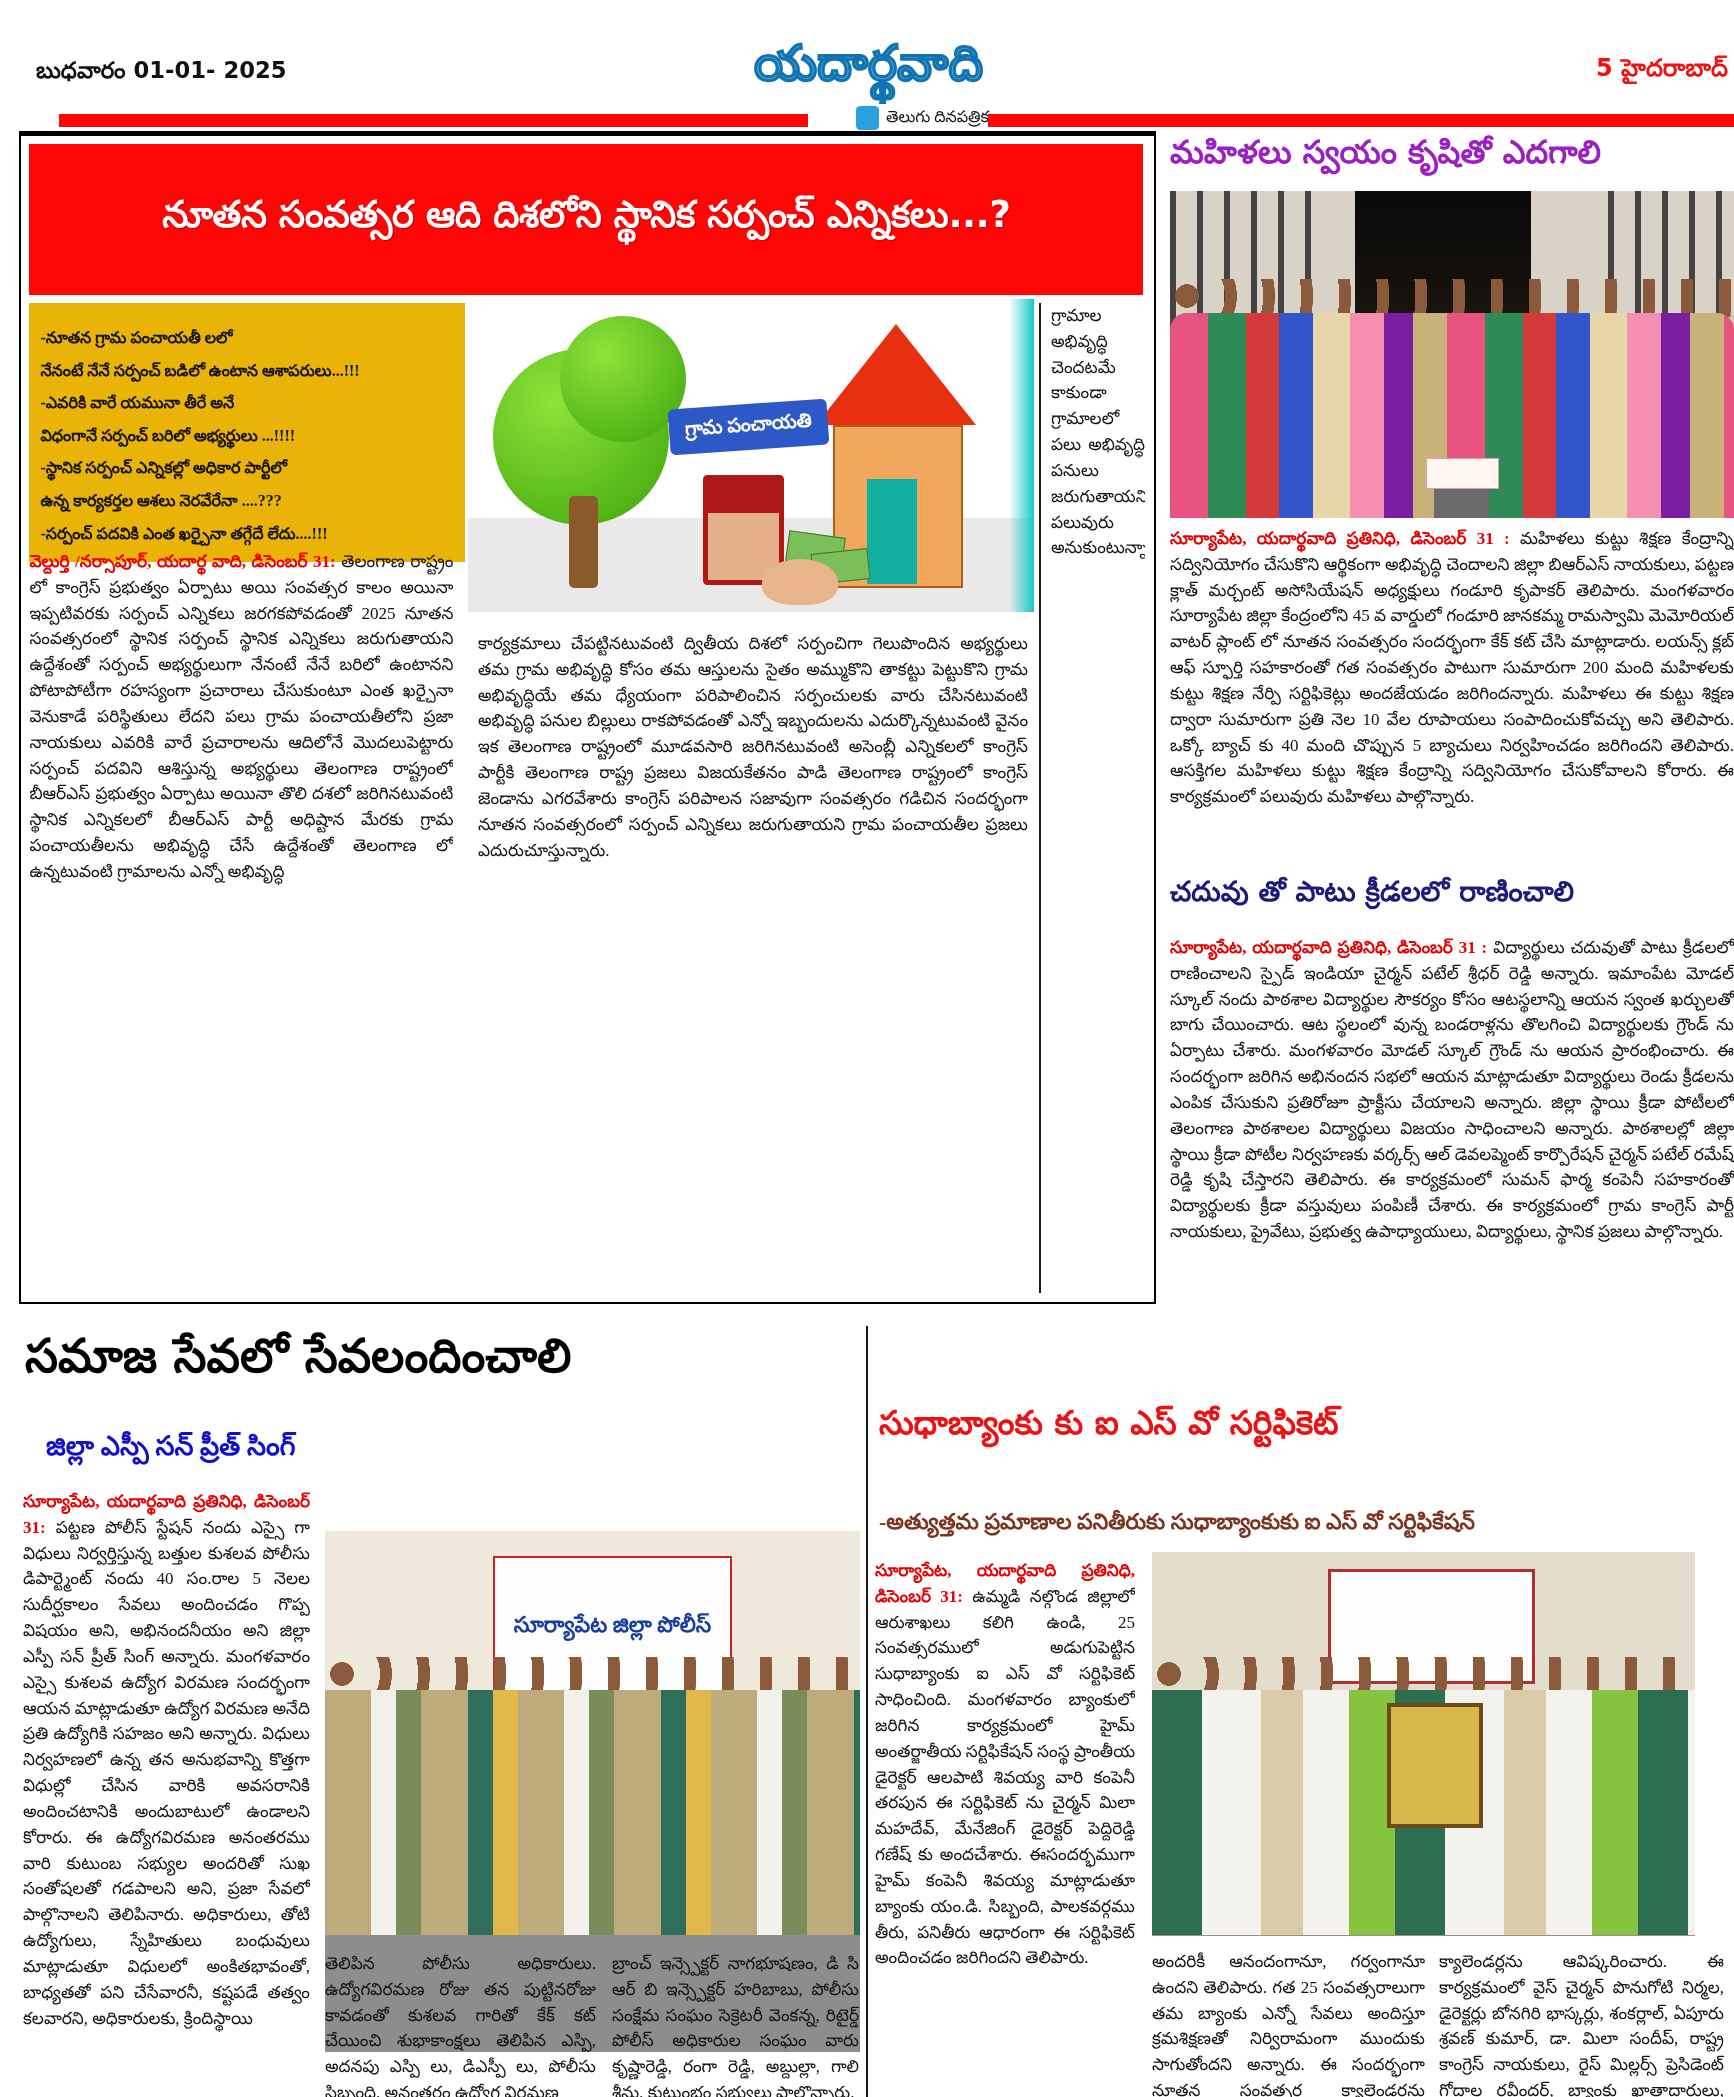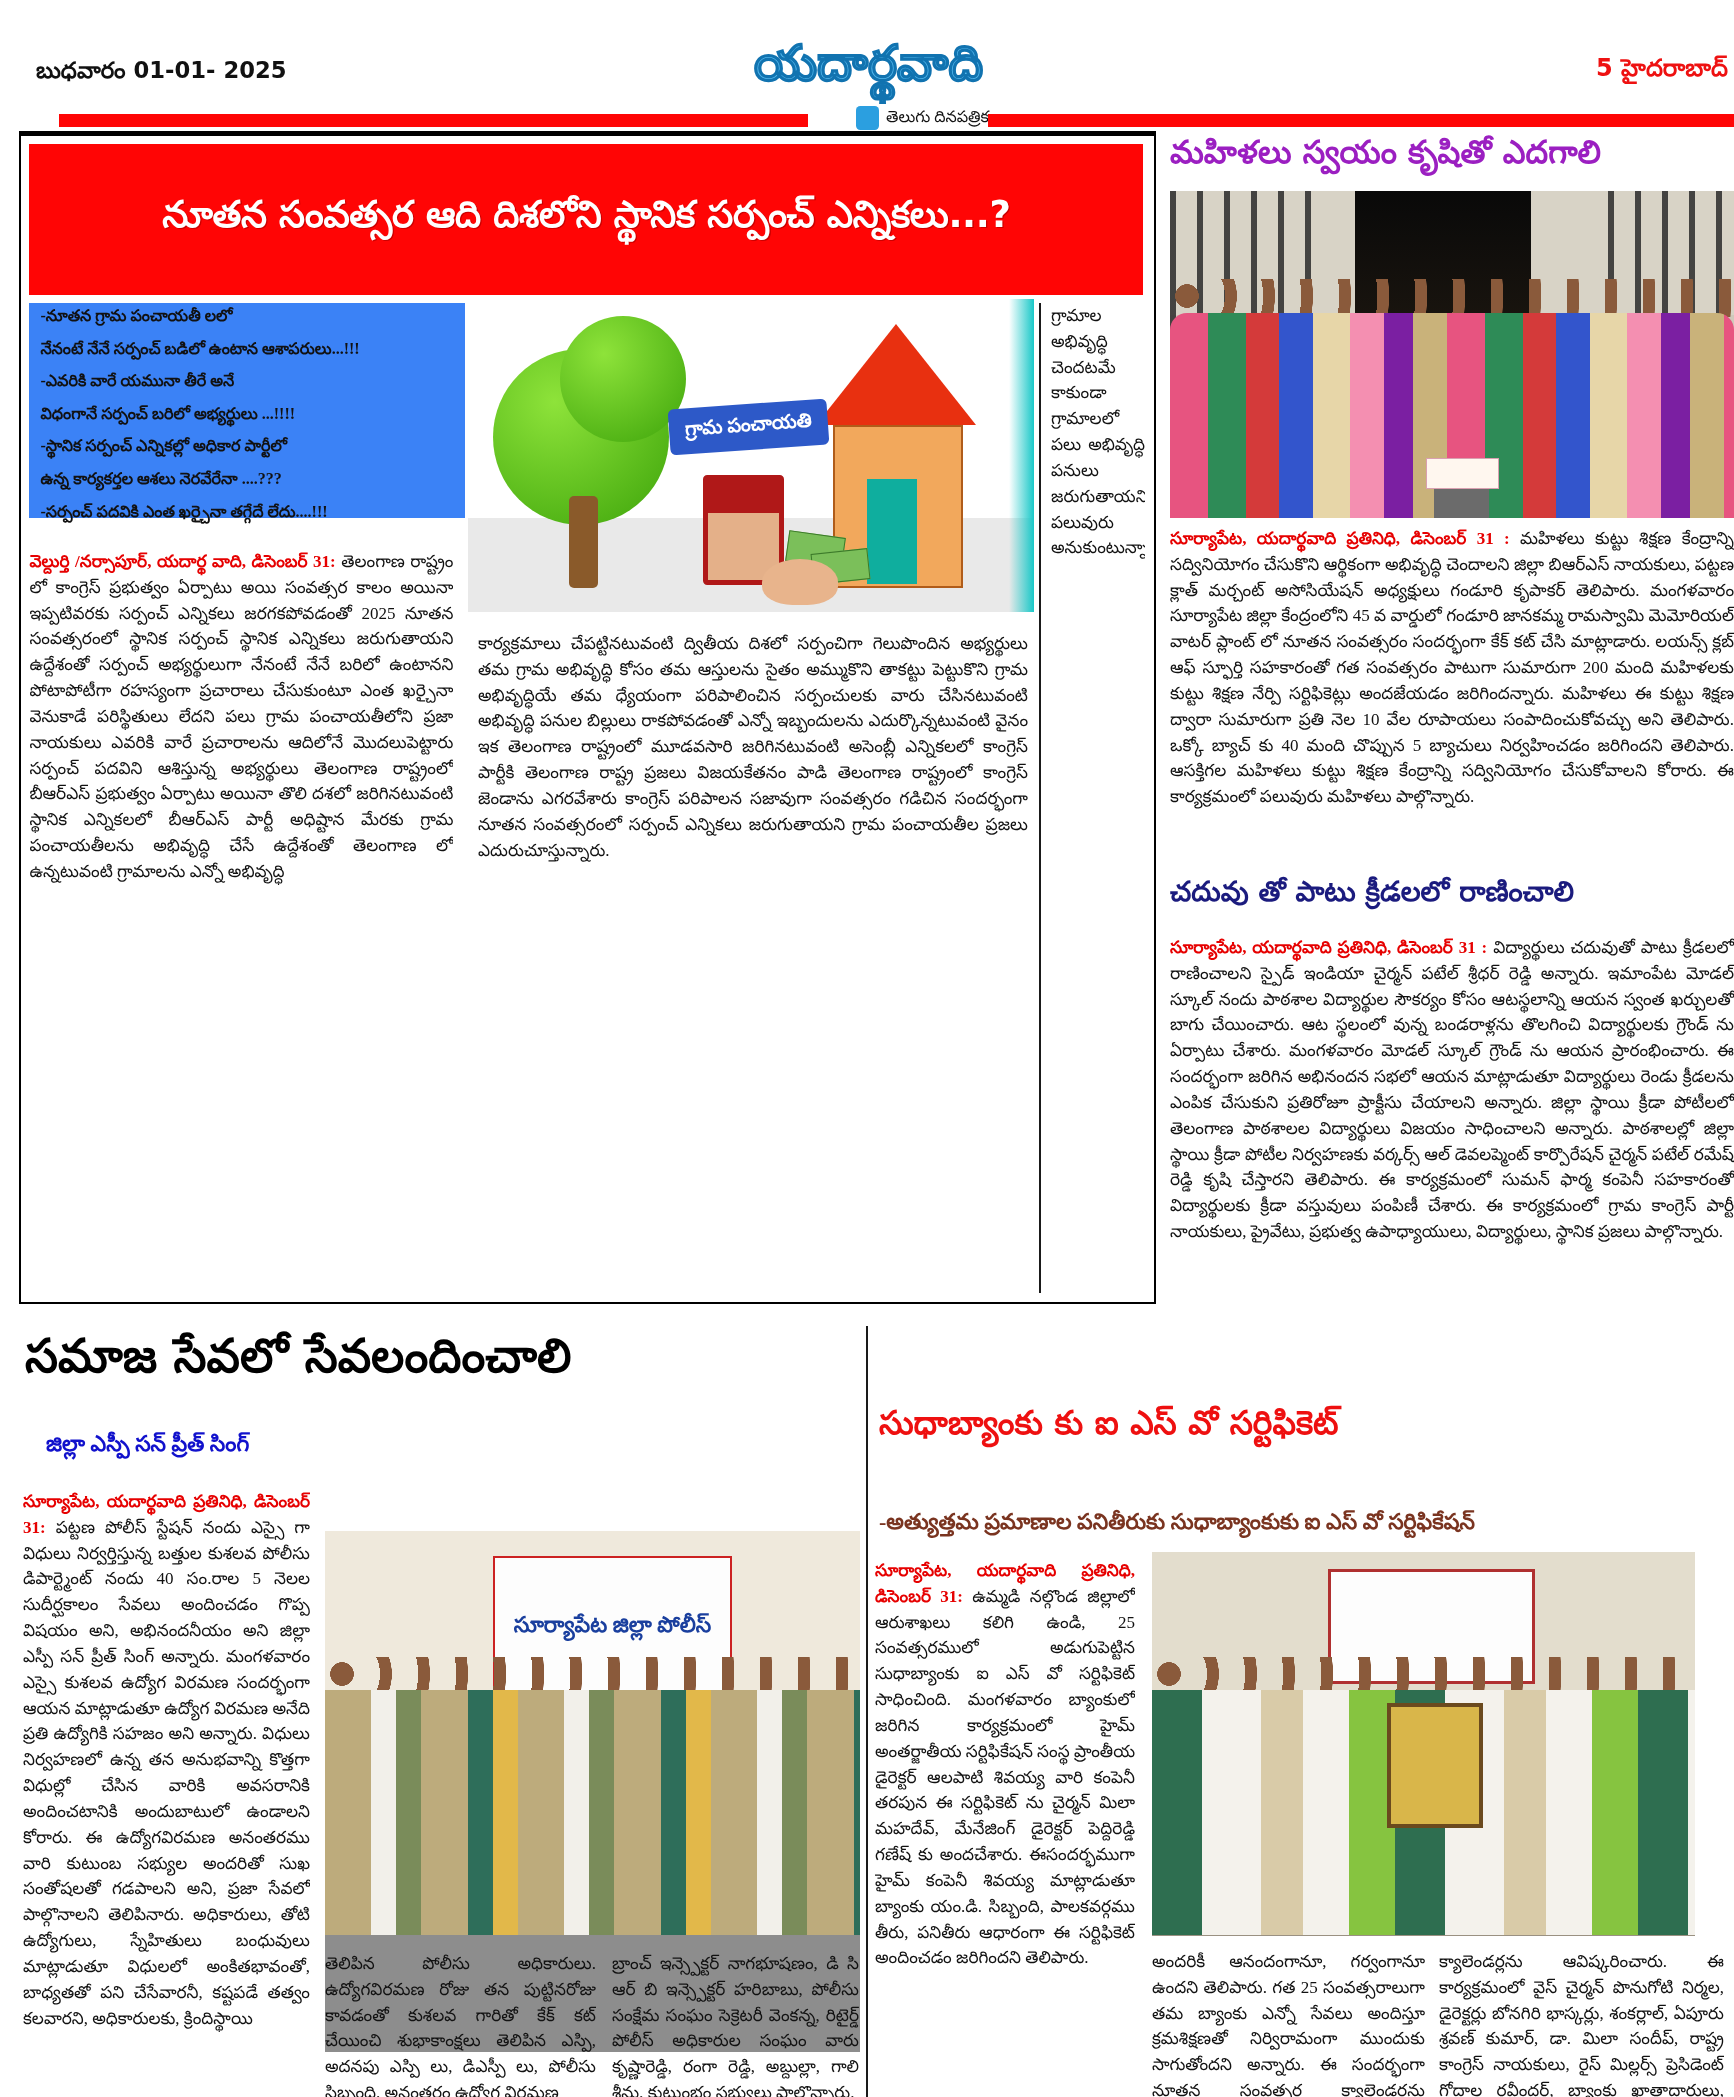--- a/index.html
+++ b/index.html
@@ -15,29 +15,29 @@
   .logo-title{font-family:Liberation Mono, monospace;font-weight:bold;font-size:49px;
               color:#53b7ec;-webkit-text-stroke:1.7px #1173b0;text-align:center;}
   .logo-sub{font-size:16px;color:#111;}
   .pageno{font-family:"DejaVu Sans",sans-serif;font-weight:bold;font-size:24px;color:#ee1111;}
   .redbar{background:#ff0505;height:12.6px;}
   
   .mainbox{border:2.5px solid #000;border-top-width:5.9px;background:#fff;}
   .band{background:#ff0505;display:flex;align-items:center;justify-content:center;}
   .band h1{margin:0;color:#fff;font-family:"DejaVu Sans",sans-serif;font-weight:bold;
            font-size:37px;letter-spacing:-0.4px;text-shadow:1.3px 1.3px 0 #c00;}
-  .lav{background:#3b82f6;padding:2px 11px;}
+  .lav{background:#eab308;padding:24px 11px;}
   .lav p{margin:0 0 11px 0;font-weight:bold;font-size:16px;line-height:1.35;}
   .vrule{background:#1a1a1a;width:1.7px;}
   
   .h-women{font-family:"DejaVu Sans",sans-serif;font-weight:bold;font-size:32px;color:#9b1fc1;}
   .h-sports{font-family:"DejaVu Sans",sans-serif;font-weight:bold;font-size:28px;color:#1b1b7e;}
   .h-police{font-family:"DejaVu Sans",sans-serif;font-weight:bold;font-size:47px;color:#000;}
   .h-bank{font-family:"DejaVu Sans",sans-serif;font-weight:bold;font-size:33px;color:#ee1010;}
-  .sub-blue{font-weight:bold;font-size:22px;color:#1111cc;font-family:Liberation Serif, serif;}
+  .sub-blue{font-weight:bold;font-size:27px;color:#1111cc;font-family:Liberation Serif, serif;}
   .sub-maroon{font-weight:bold;font-size:22px;color:#7a3420;}
   
   .photo{overflow:hidden;}
   .ph-women{background:linear-gradient(#d8d3c6 0 38%,#cfc9bb 38% 100%);}
   .gate{background:repeating-linear-gradient(90deg,#2a2a2a 0 5.9px,transparent 5.9px 27px);opacity:.85;}
   .corridor{background:linear-gradient(#090909,#241c12);}
   .crowd{background:repeating-linear-gradient(90deg,#e75480 0 38px,#2e8b57 38px 76px,#d43a3a 76px 109px,#3355cc 109px 143px,#e7d6a8 143px 180px,#f48fb1 180px 214px,#7b1fa2 214px 243px,#c9b27a 243px 277px);border-radius:17px 17px 0 0;}
   .heads{background:repeating-radial-gradient(circle at 17px 17px,#8a5a3b 0 11.7px,transparent 12px 38px);}
   .ph-police{background:linear-gradient(#efe9dc 0 70%,#8d8d8d 70% 100%);}
   .banner{background:#fdfdfd;border:2.5px solid #cc2222;display:flex;align-items:center;justify-content:center;}

